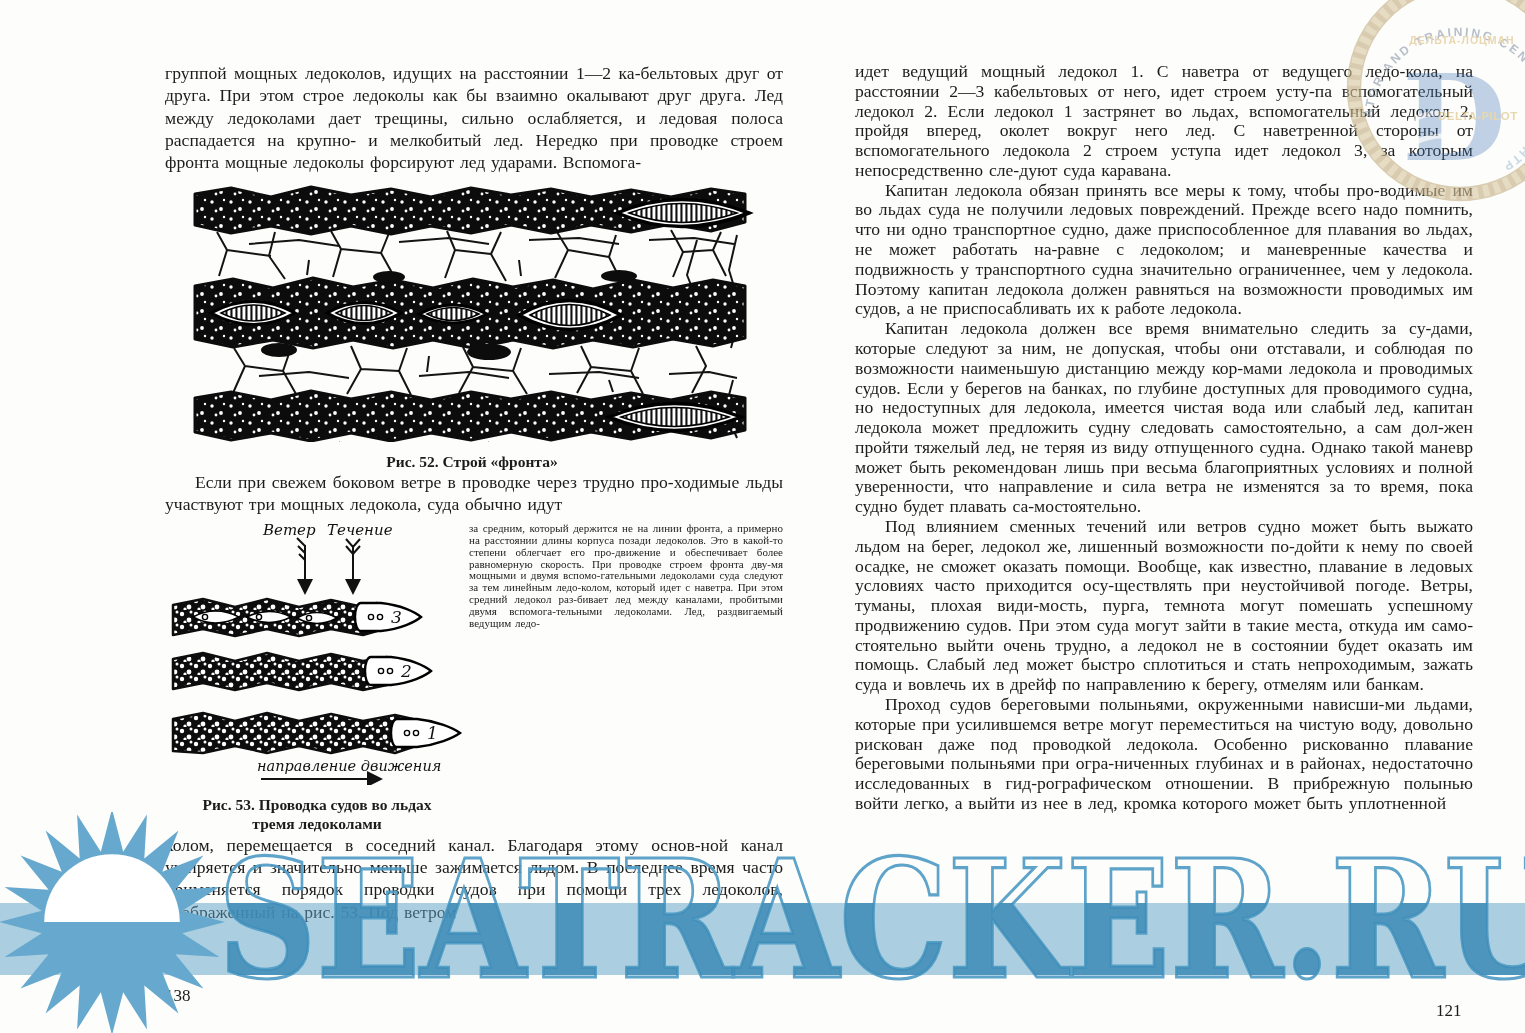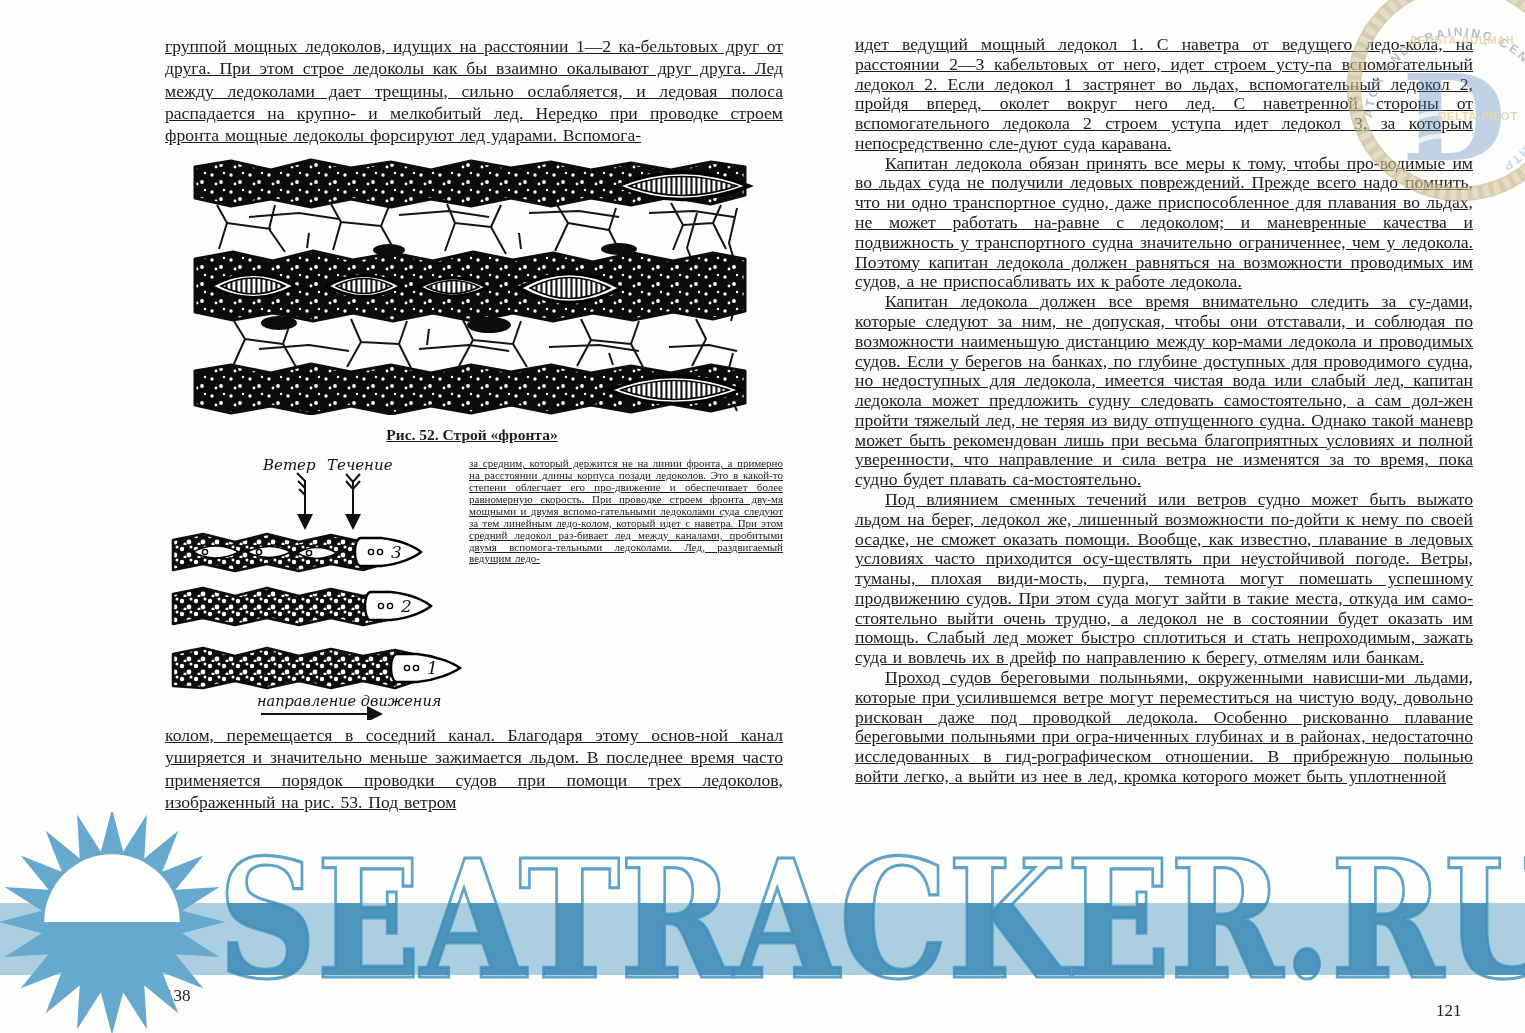--- a/index.html
+++ b/index.html
@@ -1,27 +1,27 @@
 <!DOCTYPE html>
 <html><head>
 <meta charset="utf-8">
 <style>
   html,body{margin:0;padding:0;}
   .screen{position:relative;width:1525px;height:1033px;background:#fdfdfb;overflow:hidden;
           font-family:"Liberation Serif",serif;color:#1c1c1c;}
-  .col{position:absolute;top:35px;width:618px;z-index:1;text-decoration:underline;}
+  .col{position:absolute;top:62px;width:618px;z-index:1;}
   #leftcol{left:165px;}
   #rightcol{left:855px;}
   p.bk{margin:0;text-align:justify;font-size:17.6px;line-height:1.27;word-spacing:1.4px;}
   #rightcol p.bk{line-height:1.125;}
   .ind{text-indent:30px;}
   figure{margin:0;}
   .fig52wrap{margin:6px 0 0 24px;width:566px;}
   .cap{text-align:center;font-size:15.5px;font-weight:bold;margin:6px 0 0;line-height:1.25;}
-  .cols{display:flex;margin-top:10px;}
+  .cols{display:flex;margin-top:3px;}
   .figblk{width:304px;flex:none;}
   .sidetxt{flex:1;font-size:11px;line-height:1.085;text-align:justify;margin:0;padding-top:4px;word-spacing:1px;}
   .bottompara{margin-top:2px;}
   .pn{position:absolute;font-size:17px;z-index:1;}
   #pn-left{left:165px;top:986px;}
   #pn-right{left:1436px;top:1001px;}
   .wm{position:absolute;pointer-events:none;}
   #logo{right:0;top:0;z-index:2;opacity:.62;}
   #wmband{left:0;top:0;z-index:3;}
   #sun{left:0;top:812px;z-index:4;}
@@ -93,20 +93,21 @@
           </g>
           <g>
             <path stroke-width="3.5" d="M420,237 Q485,210 552,237 Q485,264 420,237 Z"></path>
             <path fill="url(#ht)" stroke-width="1.5" d="M432,237 Q485,218 540,237 Q485,256 432,237 Z"></path>
           </g>
         </g>
       </svg>
       <figcaption class="cap">Рис. 52. Строй «фронта»</figcaption>
     </figure>
 
+    <p class="bk ind">Если при свежем боковом ветре в проводке через трудно про-ходимые льды участвуют три мощных ледокола, суда обычно идут</p>
 
     <div class="cols">
       <div class="figblk">
         <svg width="300" height="266" viewBox="0 0 300 266">
           <defs>
             <pattern id="spkB" width="14" height="13" patternUnits="userSpaceOnUse">
               <rect width="14" height="13" fill="#0d0d0d"></rect>
               <circle cx="3" cy="4" r="2.2" fill="#fff"></circle>
               <circle cx="10" cy="10" r="2.4" fill="#fff"></circle>
               <circle cx="12" cy="2" r="1.5" fill="#fff"></circle>
@@ -154,20 +155,24 @@
           <g>
             <path fill="#fff" stroke="#000" stroke-width="2.4" d="M232,200 C224,200 224,228 232,228 L252,228 C272,226 288,219 295,214 C288,209 272,202 252,200 Z"></path>
             <circle cx="242" cy="214" r="2.6" fill="#fff" stroke="#000" stroke-width="1.4"></circle>
             <circle cx="251" cy="214" r="2.6" fill="#fff" stroke="#000" stroke-width="1.4"></circle>
             <text class="figlbl" x="262" y="220" font-size="17" fill="#111">1</text>
           </g>
 
           <text class="figlbl" x="92" y="252" font-size="14.5" fill="#111">направление движения</text>
           <line x1="96" y1="260" x2="216" y2="260" stroke="#111" stroke-width="2" marker-end="url(#arr)"></line>
         </svg>
+        <div class="cap">
+          <div>Рис. 53. Проводка судов во льдах</div>
+          <div>тремя ледоколами</div>
+        </div>
       </div>
       <p class="sidetxt">за средним, который держится не на линии фронта, а примерно на расстоянии длины корпуса позади ледоколов. Это в какой-то степени облегчает его про-движение и обеспечивает более равномерную скорость. При проводке строем фронта дву-мя мощными и двумя вспомо-гательными ледоколами суда следуют за тем линейным ледо-колом, который идет с наветра. При этом средний ледокол раз-бивает лед между каналами, пробитыми двумя вспомога-тельными ледоколами. Лед, раздвигаемый ведущим ледо-</p>
     </div>
 
     <p class="bk bottompara">колом, перемещается в соседний канал. Благодаря этому основ-ной канал уширяется и значительно меньше зажимается льдом. В последнее время часто применяется порядок проводки судов при помощи трех ледоколов, изображенный на рис. 53. Под ветром</p>
   </div>
 
   <div class="col" id="rightcol">
     <p class="bk">идет ведущий мощный ледокол 1. С наветра от ведущего ледо-кола, на расстоянии 2—3 кабельтовых от него, идет строем усту-па вспомогательный ледокол 2. Если ледокол 1 застрянет во льдах, вспомогательный ледокол 2, пройдя вперед, околет вокруг него лед. С наветренной стороны от вспомогательного ледокола 2 строем уступа идет ледокол 3, за которым непосредственно сле-дуют суда каравана.</p>
     <p class="bk ind">Капитан ледокола обязан принять все меры к тому, чтобы про-водимые им во льдах суда не получили ледовых повреждений. Прежде всего надо помнить, что ни одно транспортное судно, даже приспособленное для плавания во льдах, не может работать на-равне с ледоколом; и маневренные качества и подвижность у транспортного судна значительно ограниченнее, чем у ледокола. Поэтому капитан ледокола должен равняться на возможности проводимых им судов, а не приспосабливать их к работе ледокола.</p>

